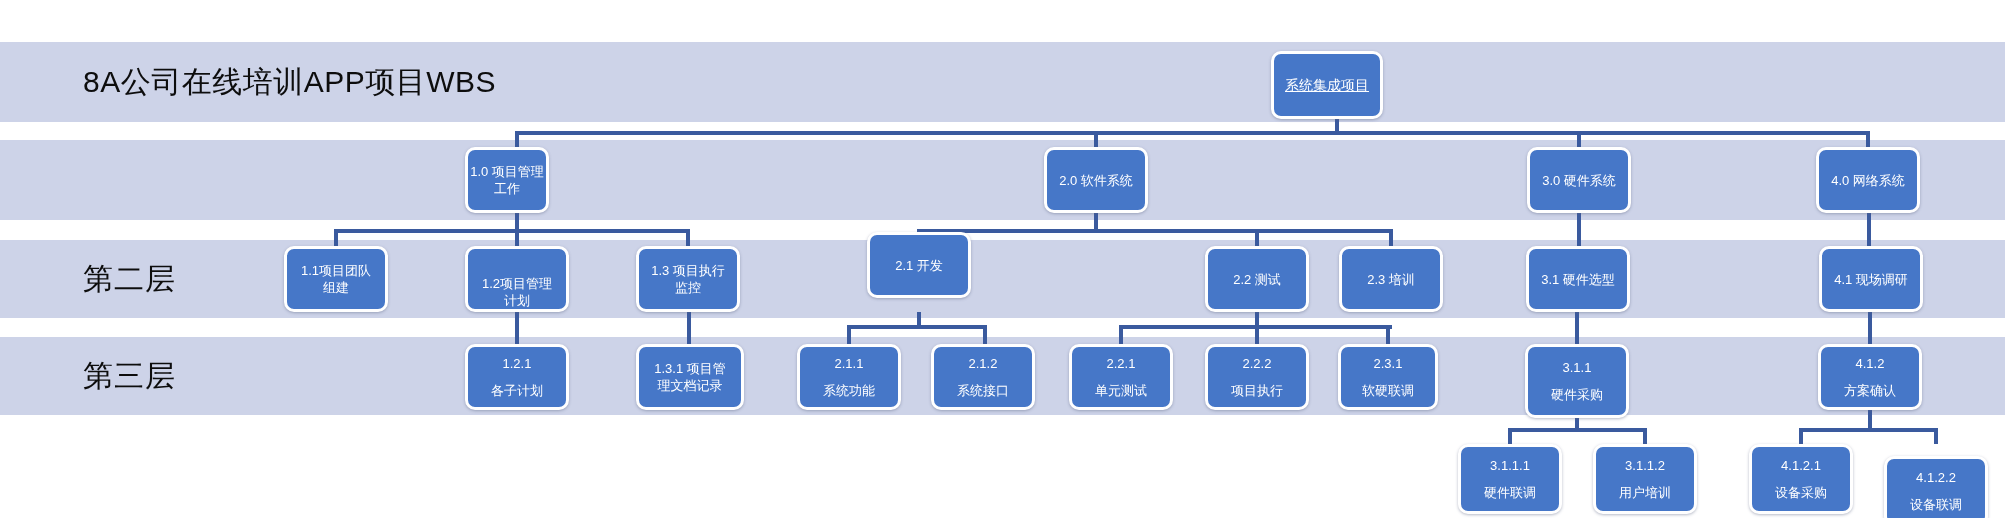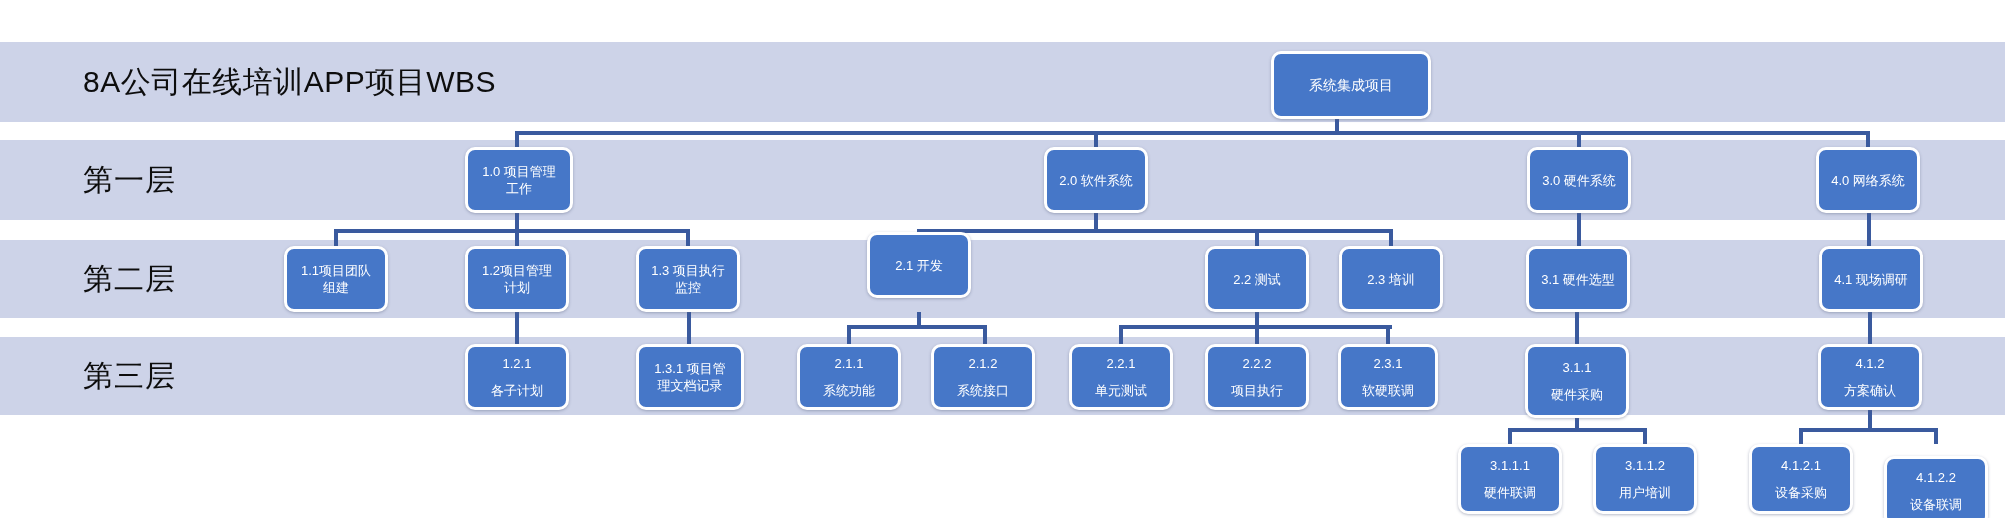--- a/index.html
+++ b/index.html
@@ -45,21 +45,20 @@
 <body>
 
 <div id="canvas" style="--bg: #ffffff; --band: #cdd3e8; --node-fill: #4677c8; --node-border: #ffffff; --node-text: #ffffff; --connector: #3a5a9e; --label-text: #0d0d0d;">
   <div id="bands-layer">
       <div class="band" style="left: 0px; top: 42px; width: 2005px; height: 80px;"></div>
       <div class="band" style="left: 0px; top: 140px; width: 2005px; height: 80px;"></div>
       <div class="band" style="left: 0px; top: 240px; width: 2005px; height: 78px;"></div>
       <div class="band" style="left: 0px; top: 337px; width: 2005px; height: 78px;"></div>
     </div>
   <div class="slide-title">8A公司在线培训APP项目WBS</div>
-  <div class="row-label" id="row-label-1">第一层</div>
   <div class="row-label" id="row-label-2">第二层</div>
   <div class="row-label" id="row-label-3">第三层</div>
   <div id="connectors-layer">
       <div class="conn" style="left: 1335px; top: 119px; width: 4px; height: 16px;"></div>
       <div class="conn" style="left: 515px; top: 131px; width: 1355px; height: 4px;"></div>
       <div class="conn" style="left: 515px; top: 131px; width: 4px; height: 16px;"></div>
       <div class="conn" style="left: 1094px; top: 131px; width: 4px; height: 16px;"></div>
       <div class="conn" style="left: 1577px; top: 131px; width: 4px; height: 16px;"></div>
       <div class="conn" style="left: 1866px; top: 131px; width: 4px; height: 16px;"></div>
       <div class="conn" style="left: 515px; top: 212px; width: 4px; height: 21px;"></div>
@@ -90,41 +89,41 @@
       <div class="conn" style="left: 1575px; top: 410px; width: 4px; height: 22px;"></div>
       <div class="conn" style="left: 1508px; top: 428px; width: 139px; height: 4px;"></div>
       <div class="conn" style="left: 1508px; top: 428px; width: 4px; height: 16px;"></div>
       <div class="conn" style="left: 1643px; top: 428px; width: 4px; height: 16px;"></div>
       <div class="conn" style="left: 1868px; top: 410px; width: 4px; height: 22px;"></div>
       <div class="conn" style="left: 1799px; top: 428px; width: 139px; height: 4px;"></div>
       <div class="conn" style="left: 1799px; top: 428px; width: 4px; height: 16px;"></div>
       <div class="conn" style="left: 1934px; top: 428px; width: 4px; height: 16px;"></div>
     </div>
   <div id="nodes-layer">
-      <div class="node root" style="left: 1271px; top: 51px; width: 160px; height: 68px;">
+      <div class="node root" style="left: 1271px; top: 51px; width: 112px; height: 68px; text-decoration: underline;">
         <span>系统集成项目</span>
       </div>
-      <div class="node" style="left: 465px; top: 147px; width: 108px; height: 66px;">
+      <div class="node" style="left: 465px; top: 147px; width: 84px; height: 66px;">
         <span>1.0 项目管理</span>
         <span>工作</span>
       </div>
       <div class="node" style="left: 1044px; top: 147px; width: 104px; height: 66px;">
         <span>2.0 软件系统</span>
       </div>
       <div class="node" style="left: 1527px; top: 147px; width: 104px; height: 66px;">
         <span>3.0 硬件系统</span>
       </div>
       <div class="node" style="left: 1816px; top: 147px; width: 104px; height: 66px;">
         <span>4.0 网络系统</span>
       </div>
       <div class="node" style="left: 284px; top: 246px; width: 104px; height: 66px;">
         <span>1.1项目团队</span>
         <span>组建</span>
       </div>
-      <div class="node" style="left: 465px; top: 246px; width: 104px; height: 66px;">
+      <div class="node" style="left: 465px; top: 246px; width: 104px; height: 66px; justify-content: flex-end;">
         <span>1.2项目管理</span>
         <span>计划</span>
       </div>
       <div class="node" style="left: 636px; top: 246px; width: 104px; height: 66px;">
         <span>1.3 项目执行</span>
         <span>监控</span>
       </div>
       <div class="node" style="left: 867px; top: 232px; width: 104px; height: 66px; text-align: center;">
         <span>2.1 开发</span>
       </div>

